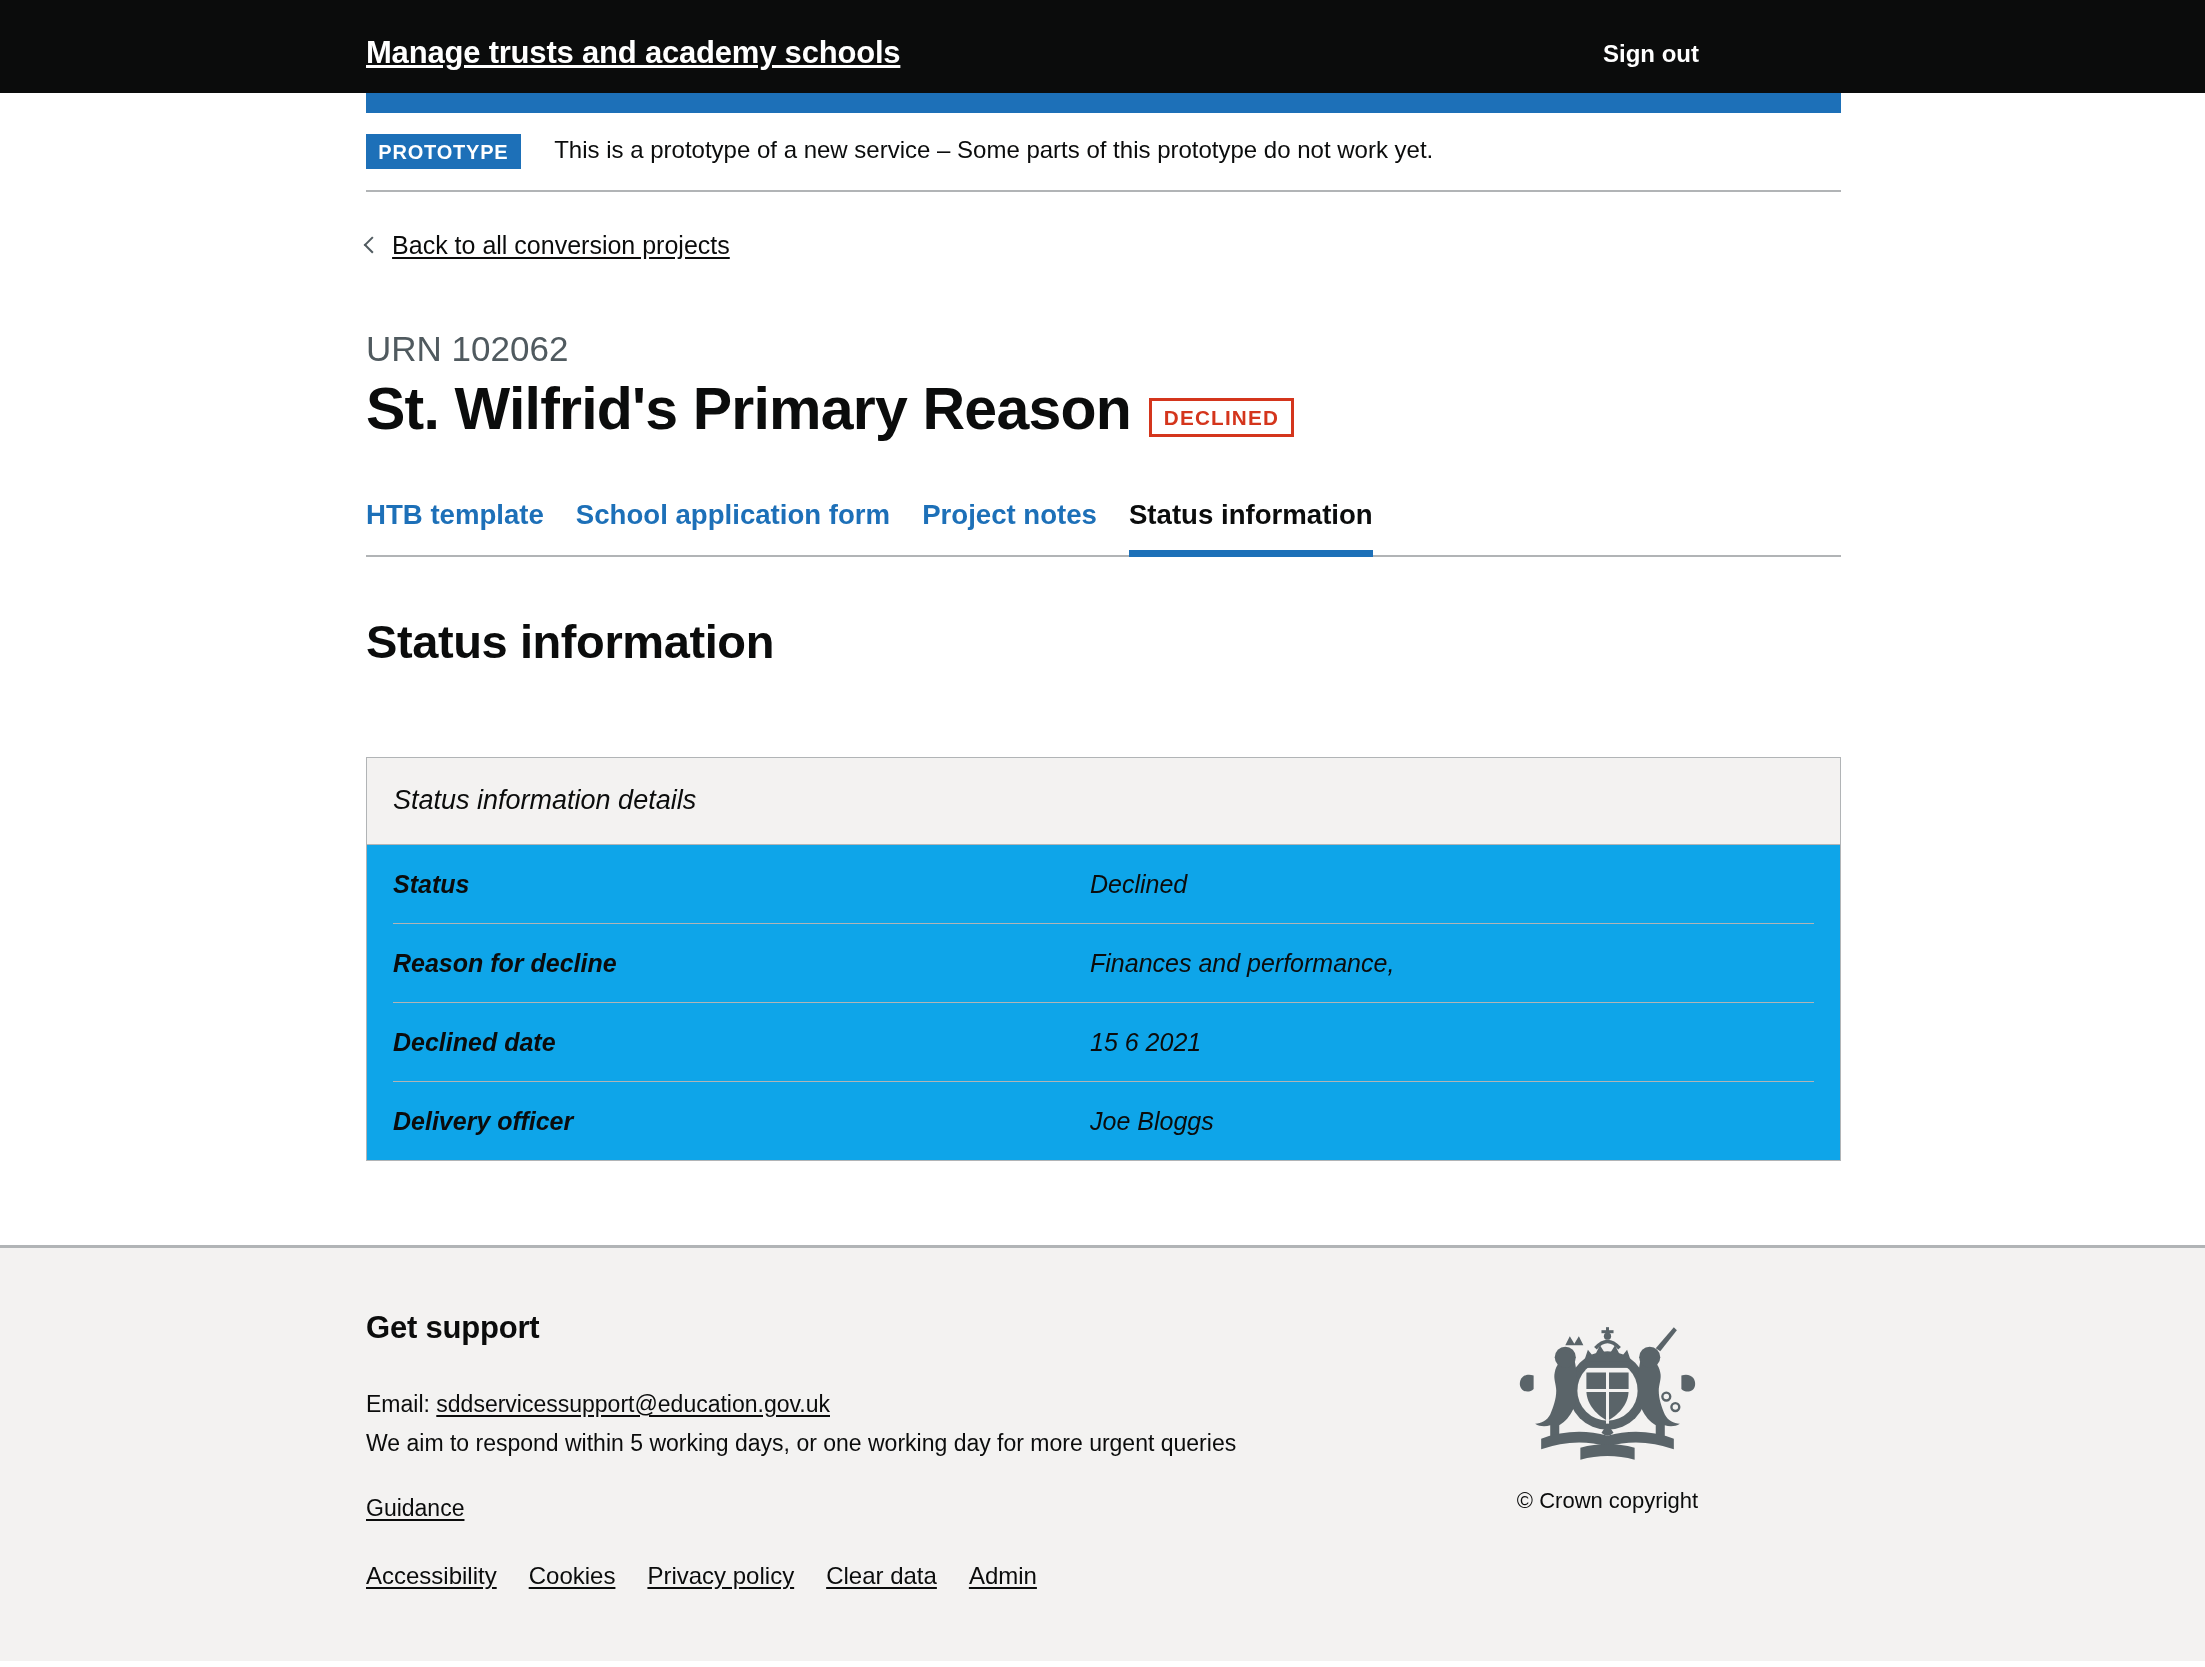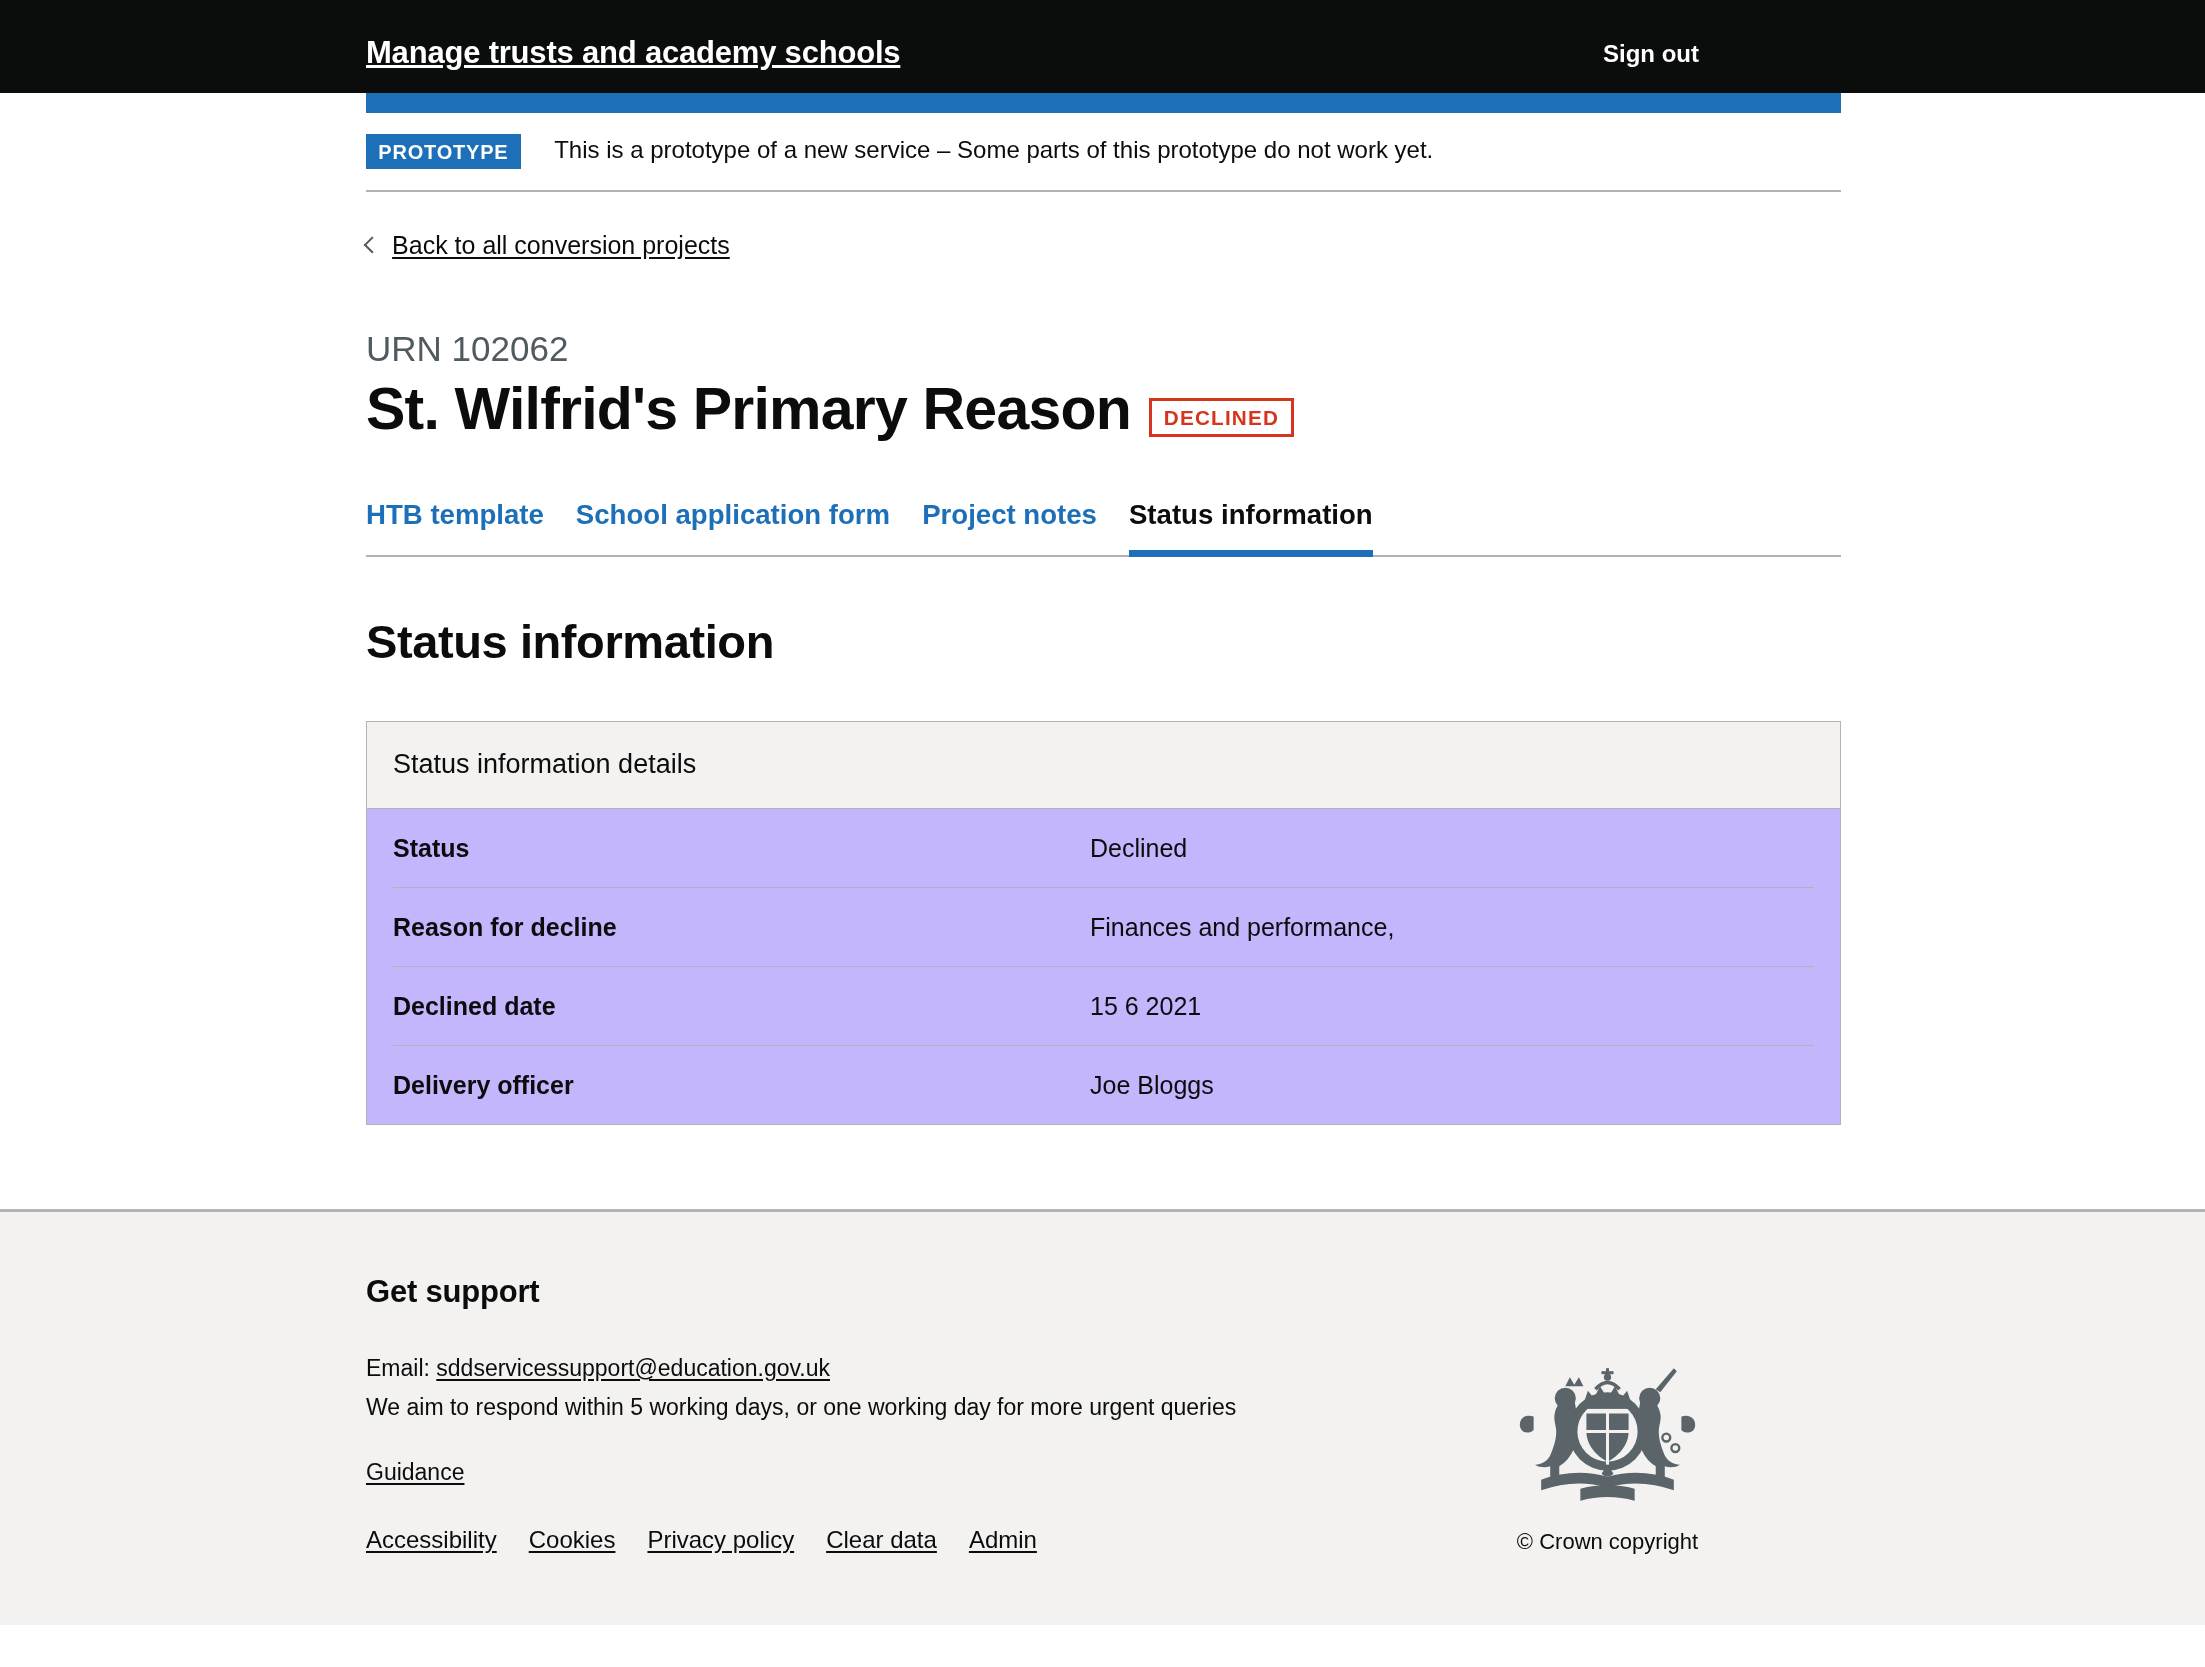--- a/index.html
+++ b/index.html
@@ -201,23 +201,24 @@
   .section-heading {
     font-size: 47px;
     font-weight: bold;
     letter-spacing: -0.4px;
     margin: 54px 0 0 0;
     color: #0b0c0c;
   }
 
   
   .summary-card {
-    margin-top: 48px;
+    margin-top: 84px;
     border: 1.5px solid #b1b4b6;
-    background: #c4b5fd;
+    background: #0ea5e9;
+    font-style: italic;
   }
   .summary-card-title-wrap {
     background: #f3f2f1;
     border-bottom: 1.5px solid #b1b4b6;
     padding: 25px 26px 25px 26px;
   }
   .summary-card-title {
     font-size: 27px;
     color: #0b0c0c;
     margin: 0;
@@ -253,21 +254,21 @@
   
   .site-footer {
     border-top: 3.1px solid #b1b4b6;
     background: #f3f2f1;
     padding-top: 60px;
     padding-bottom: 69px;
     width: 100%;
   }
   .footer-inner {
     display: flex;
-    align-items: flex-end;
+    align-items: flex-start;
     justify-content: space-between;
   }
   .footer-left { flex: 1 1 auto; }
   .footer-heading {
     font-size: 31px;
     font-weight: bold;
     margin: 0 0 40px 0;
     color: #0b0c0c;
     letter-spacing: -0.2px;
   }

